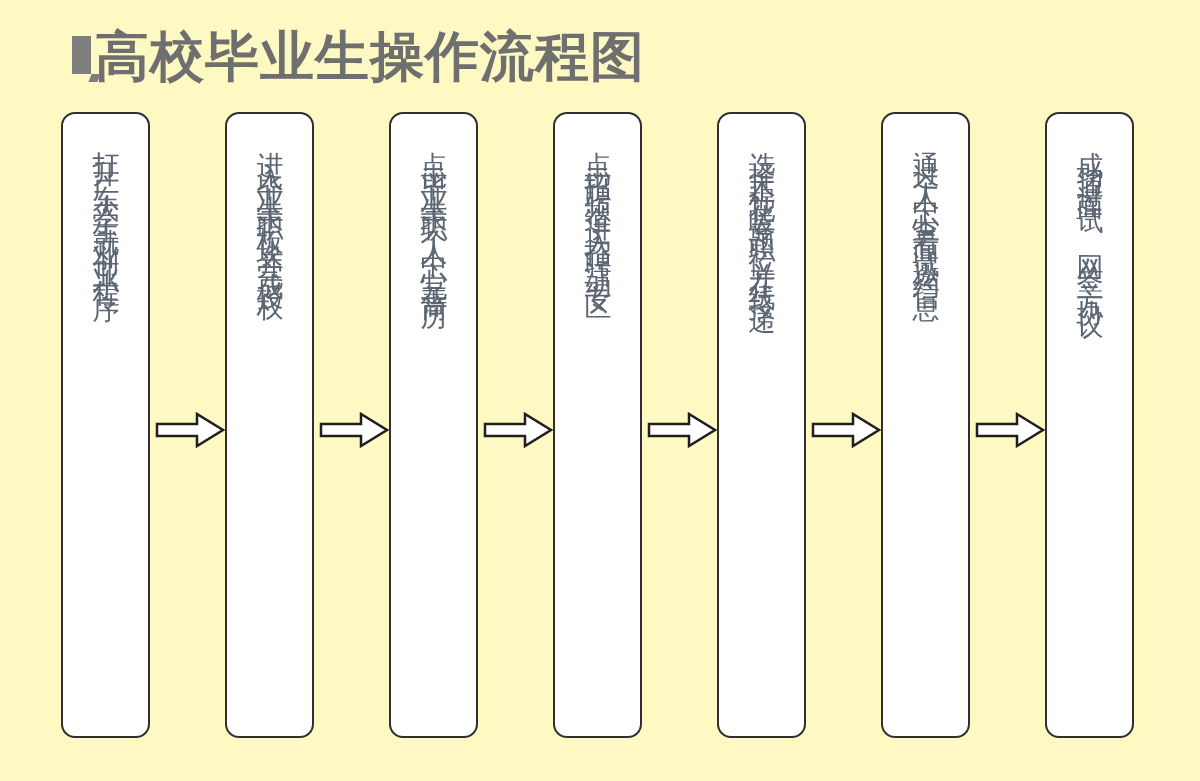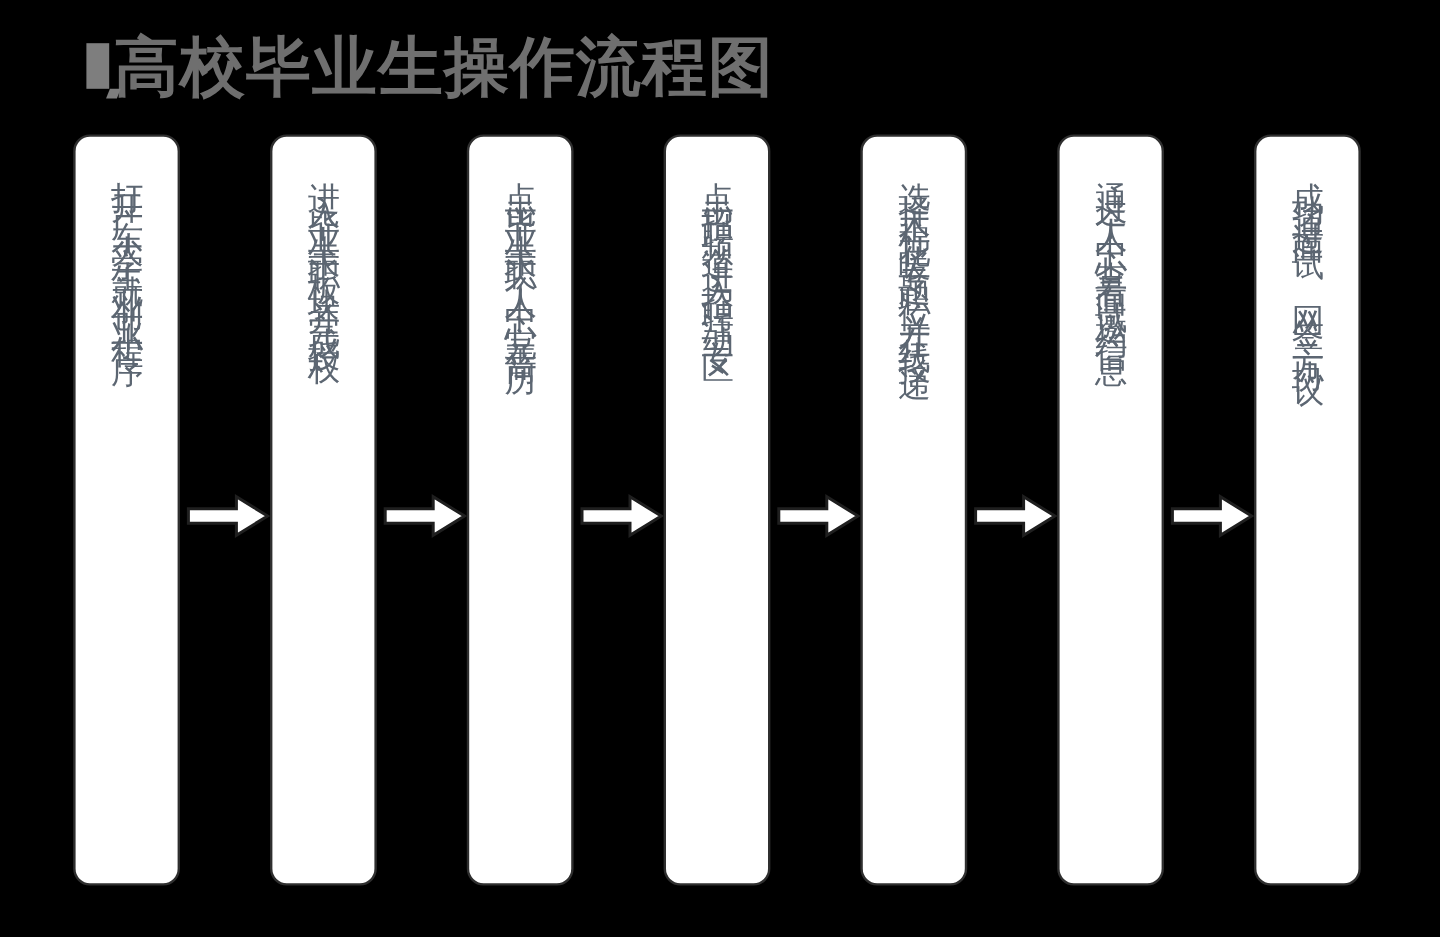--- a/index.html
+++ b/index.html
@@ -10,21 +10,21 @@
     --arrow-fill: #ffffff;
     --title-color: #6f6f6f;
     --bullet-color: #7e7e7e;
   }
   * { margin: 0; padding: 0; box-sizing: border-box; }
   html, body { background: #ffffff; }
   .canvas {
     position: relative;
     width: 1200px;
     height: 781px;
-    background: #000000;
+    background: #fef9c3;
     overflow: hidden;
     font-family: "Liberation Serif", "DejaVu Serif", serif;
   }
   
   .title-row {
     position: absolute;
     left: 72px;
     top: 26px;
     display: flex;
     align-items: flex-start;

